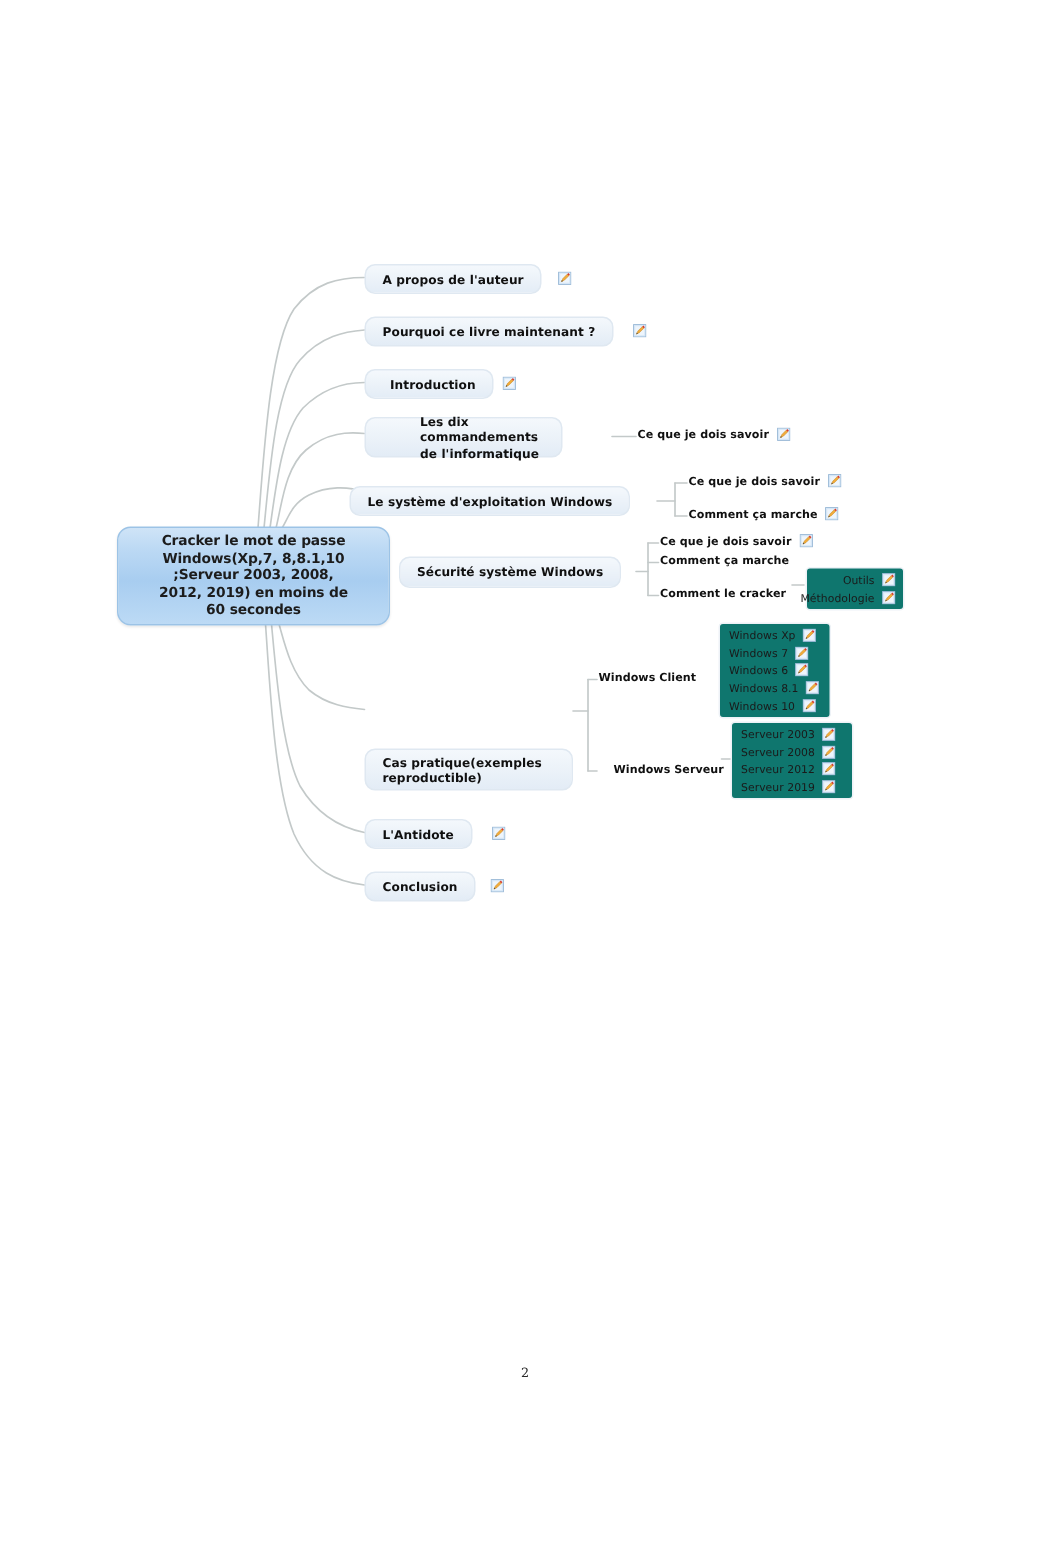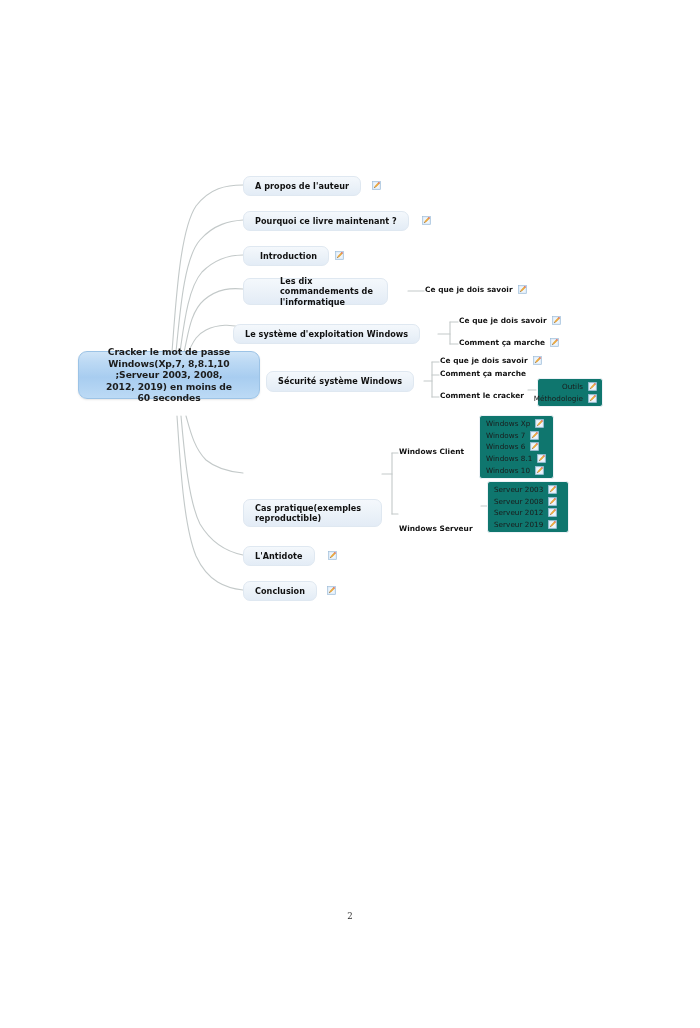--- a/index.html
+++ b/index.html
@@ -37,21 +37,21 @@
     height: 1028px;
     pointer-events: none;
   }
 
   
   .root-node {
     position: absolute;
     left: 78px;
     top: 351px;
     width: 182px;
-    height: 48px;
+    height: 66px;
     border-radius: 9px;
     background: linear-gradient(to bottom, #cfe4f7 0%, #bcd9f4 22%, #a8cdf0 55%, #bcdaf5 100%);
     border: 1px solid #9cc3e6;
     box-shadow: 0 1px 2px rgba(0,0,0,0.10);
     display: flex;
     align-items: center;
     justify-content: center;
     box-sizing: border-box;
     padding: 2px 6px;
   }
@@ -230,21 +230,21 @@
     <span class="note-icon" style="left:330px; top:251px; position:absolute;">
       <svg viewBox="0 0 12 12" width="9" height="9">
         <rect x="0.5" y="0.5" width="11" height="11" fill="#d6e7f7" stroke="#9ab9d6" stroke-width="0.8"></rect>
         <rect x="2" y="2" width="8" height="8" fill="#eef5fc"></rect>
         <path d="M3 9 L4.4 6.2 L8.2 2.4 L9.6 3.8 L5.8 7.6 Z" fill="#f2ac3a" stroke="#c98a20" stroke-width="0.5"></path>
         <path d="M8.2 2.4 L9.6 3.8 L10.6 2.8 L9.2 1.4 Z" fill="#d93a2b"></path>
         <path d="M3 9 L4.4 8.6 L3.4 7.6 Z" fill="#4a4a4a"></path>
       </svg>
     </span>
 
-    <div class="node" style="left:243px; top:278px; width:145px; height:27px;padding-left:36px;">
+    <div class="node" style="left:243px; top:278px; width:132px; height:27px;padding-left:36px;">
       <span class="node-label">Les dix commandements de l'informatique</span>
     </div>
     <div class="leaf" style="left:425px; top:285px;">
       <span class="leaf-label">Ce que je dois savoir</span>
       <span class="note-icon">
         <svg viewBox="0 0 12 12" width="9" height="9">
           <rect x="0.5" y="0.5" width="11" height="11" fill="#d6e7f7" stroke="#9ab9d6" stroke-width="0.8"></rect>
           <rect x="2" y="2" width="8" height="8" fill="#eef5fc"></rect>
           <path d="M3 9 L4.4 6.2 L8.2 2.4 L9.6 3.8 L5.8 7.6 Z" fill="#f2ac3a" stroke="#c98a20" stroke-width="0.5"></path>
           <path d="M8.2 2.4 L9.6 3.8 L10.6 2.8 L9.2 1.4 Z" fill="#d93a2b"></path>
@@ -393,21 +393,21 @@
             <rect x="0.5" y="0.5" width="11" height="11" fill="#d6e7f7" stroke="#9ab9d6" stroke-width="0.8"></rect>
             <rect x="2" y="2" width="8" height="8" fill="#eef5fc"></rect>
             <path d="M3 9 L4.4 6.2 L8.2 2.4 L9.6 3.8 L5.8 7.6 Z" fill="#f2ac3a" stroke="#c98a20" stroke-width="0.5"></path>
             <path d="M8.2 2.4 L9.6 3.8 L10.6 2.8 L9.2 1.4 Z" fill="#d93a2b"></path>
             <path d="M3 9 L4.4 8.6 L3.4 7.6 Z" fill="#4a4a4a"></path>
           </svg>
         </span>
       </div>
     </div>
 
-    <div class="leaf" style="left:399px; top:508px;margin-top:16px;">
+    <div class="leaf" style="left:409px; top:508px;">
       <span class="leaf-label">Windows Serveur</span>
     </div>
     <div class="group-box" style="left:487px; top:481px; width:82px;">
       <div class="group-item">
         <span class="group-item-label">Serveur 2003</span>
         <span class="note-icon">
           <svg viewBox="0 0 12 12" width="9" height="9">
             <rect x="0.5" y="0.5" width="11" height="11" fill="#d6e7f7" stroke="#9ab9d6" stroke-width="0.8"></rect>
             <rect x="2" y="2" width="8" height="8" fill="#eef5fc"></rect>
             <path d="M3 9 L4.4 6.2 L8.2 2.4 L9.6 3.8 L5.8 7.6 Z" fill="#f2ac3a" stroke="#c98a20" stroke-width="0.5"></path>

